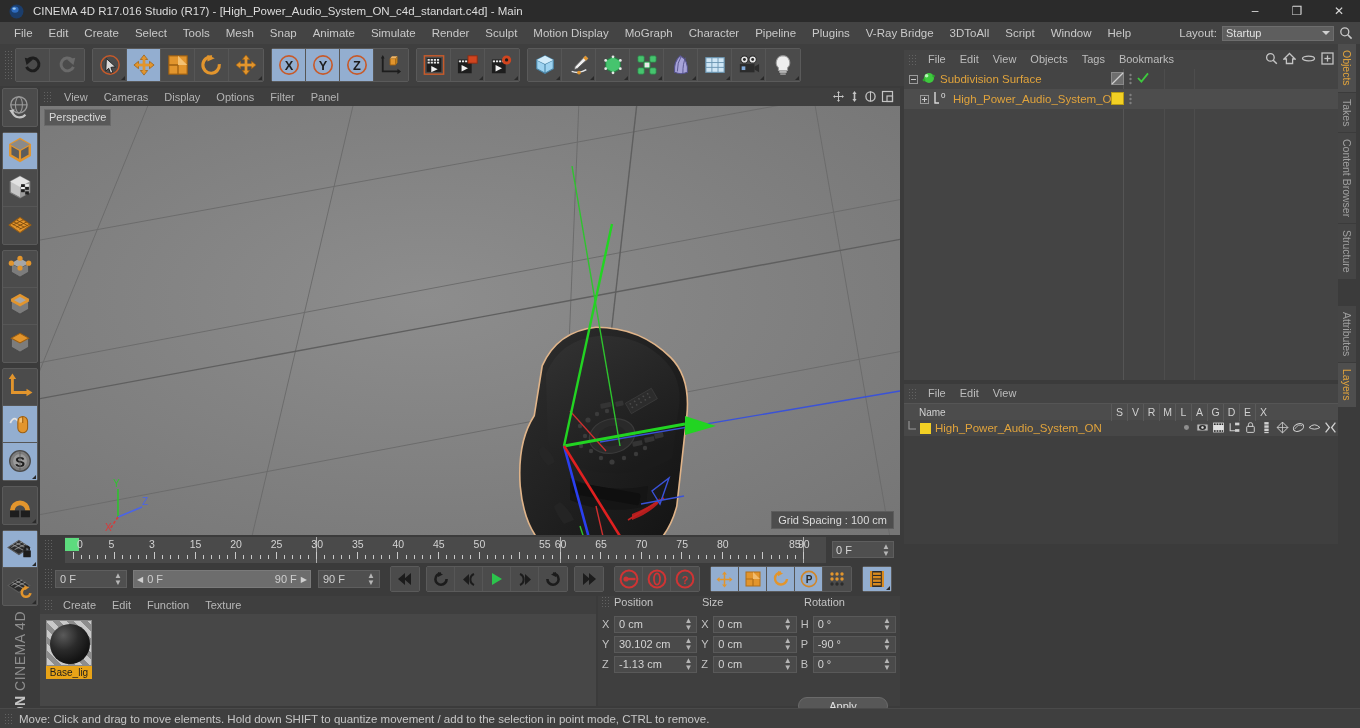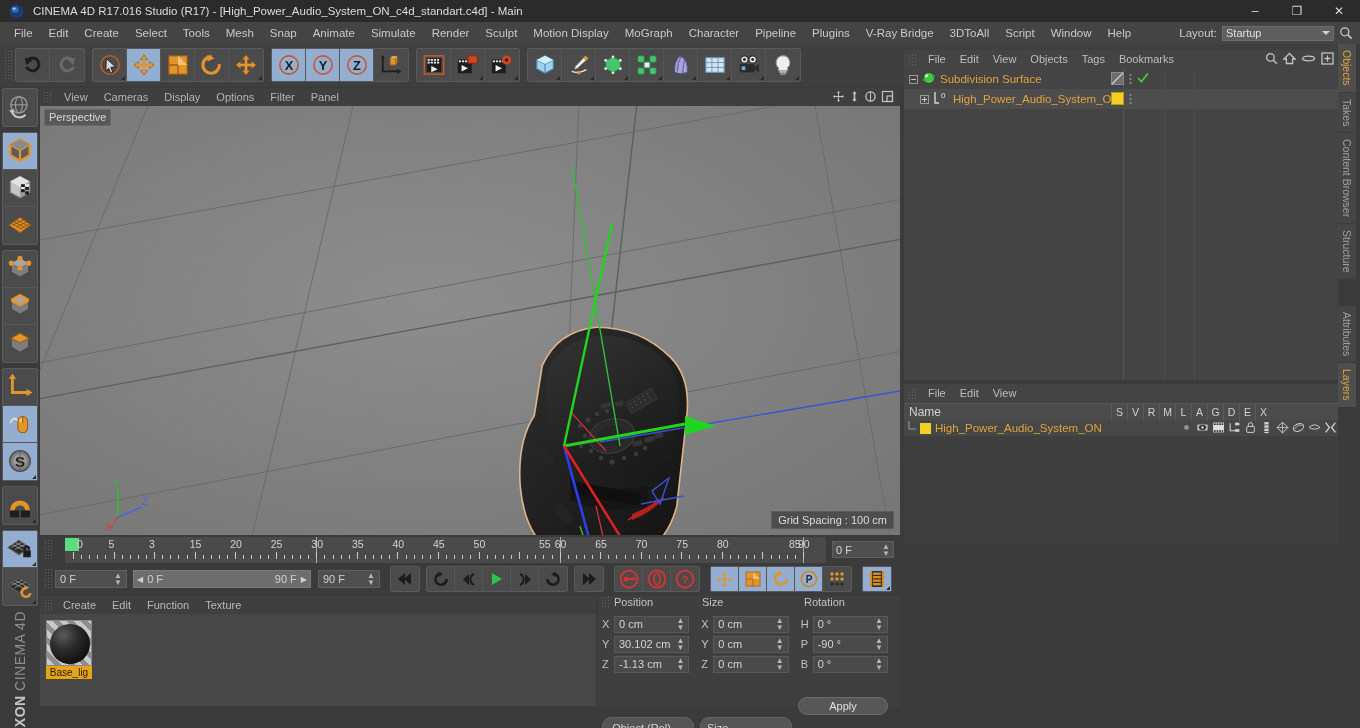--- a/index.html
+++ b/index.html
@@ -129,21 +129,21 @@
   .mat-name{ background:#e8a317; color:#1d1d1d; font-size:10px; text-align:center; padding:1px 0 1px;
      width:46px; white-space:nowrap; overflow:hidden;}
 
   
   .coord{ position:absolute; left:598px; top:596px; width:302px; height:110px; background:#3f3f3f;}
   .coord-hd{ height:18px; display:flex; align-items:flex-start; color:#c4c4c4; font-size:11px;}
   .coord-hd .grip{height:11px; margin:0 4px 0 3px;}
   .crow{ display:flex; align-items:center; height:20px; padding-left:4px;}
   .clbl{ width:12px; color:#c2c2c2; font-size:11px;}
   .cfld{ flex:1; height:17px; background:#4a4a4a; border:1px solid #595959; color:#d4d4d4;
-        font-size:11px; display:flex; align-items:center; padding:0 4px; margin-right:12px;}
+        font-size:11px; display:flex; align-items:center; padding:0 4px; margin-right:4px;}
   .cdrop{ height:18px; background:#555; border:1px solid #646464; border-radius:9px; color:#d8d8d8;
         font-size:11px; display:flex; align-items:flex-end; justify-content:center; gap:5px;margin-top:41px;}
   .applybtn{ height:18px; background:#575757; border:1px solid #6a6a6a; border-radius:9px;
         color:#e0e0e0; font-size:11px; display:flex; align-items:center; justify-content:center;}
 
   
   .objmgr{ position:absolute; left:904px; top:50px; width:434px; height:330px; background:#3f3f3f;}
   .pm-menu{ height:19px; display:flex; align-items:center; background:#444; }
   .pm-menu .grip{height:12px; margin:0 4px 0 4px;}
   .pm-menu .mi{ padding:0 7px; font-size:11px; color:#bdbdbd; line-height:19px;}
@@ -157,21 +157,21 @@
   .plusbox:before,.plusbox:after{content:""; position:absolute; background:#c8c8c8;}
   .plusbox:before{left:1px; right:1px; top:3px; height:1px;}
   .plusbox:after{top:1px; bottom:1px; left:3px; width:1px;}
   .plusbox.minus:after{display:none;}
   .om-cols{ position:absolute; right:0; top:0; width:215px; height:100%; border-left:1px solid #555;}
   .om-tagarea{ position:absolute; left:207px; display:flex; align-items:center; gap:4px; height:20px;}
 
   
   .laymgr{ position:absolute; left:904px; top:384px; width:434px; height:160px; background:#3f3f3f;}
   .lm-head{ height:17px; background:#4c4c4c; display:flex; align-items:center; border-top:1px solid #555;}
-  .lm-head .nm{ width:207px; font-size:12px; color:#d0d0d0; padding-left:5px;}
+  .lm-head .nm{ width:207px; font-size:10px; color:#d0d0d0; padding-left:15px;}
   .lm-col{ width:16px; text-align:center; font-size:10.5px; color:#d0d0d0; border-left:1px solid #5a5a5a; height:17px; line-height:17px;}
   .lm-row{ height:16px; display:flex; align-items:center; background:#474747;}
   .lm-swatch{ width:11px; height:11px; background:#f2d024; margin-right:4px;}
   .lm-name{ color:#e0a33c; font-size:11.5px;}
   .lm-cell{ width:16px; display:flex; align-items:center; justify-content:center;}
 
   
   .vtabs{ position:absolute; right:0; top:44px; width:22px; height:684px; background:#3b3b3b;}
   .vtab{ writing-mode:vertical-rl; font-size:10.5px; padding:6px 3px; color:#a0a0a0;
          background:#454545; border-bottom:1px solid #3b3b3b; text-align:left;}
@@ -1393,14 +1393,18 @@
         <div class="vtab">Takes</div>
         <div class="vtab">Content Browser</div>
         <div class="vtab">Structure</div>
       </div>
     <div id="vtabs-lower" style="margin-top:26px;">
         <div class="vtab">Attributes</div>
         <div class="vtab active">Layers</div>
       </div>
   </div>
 
+  <div class="statusbar">
+    <div class="grip"></div>
+    <div class="status-txt">Move: Click and drag to move elements. Hold down SHIFT to quantize movement / add to the selection in point mode, CTRL to remove.</div>
+  </div>
 
 </div>
 
 </body></html>

